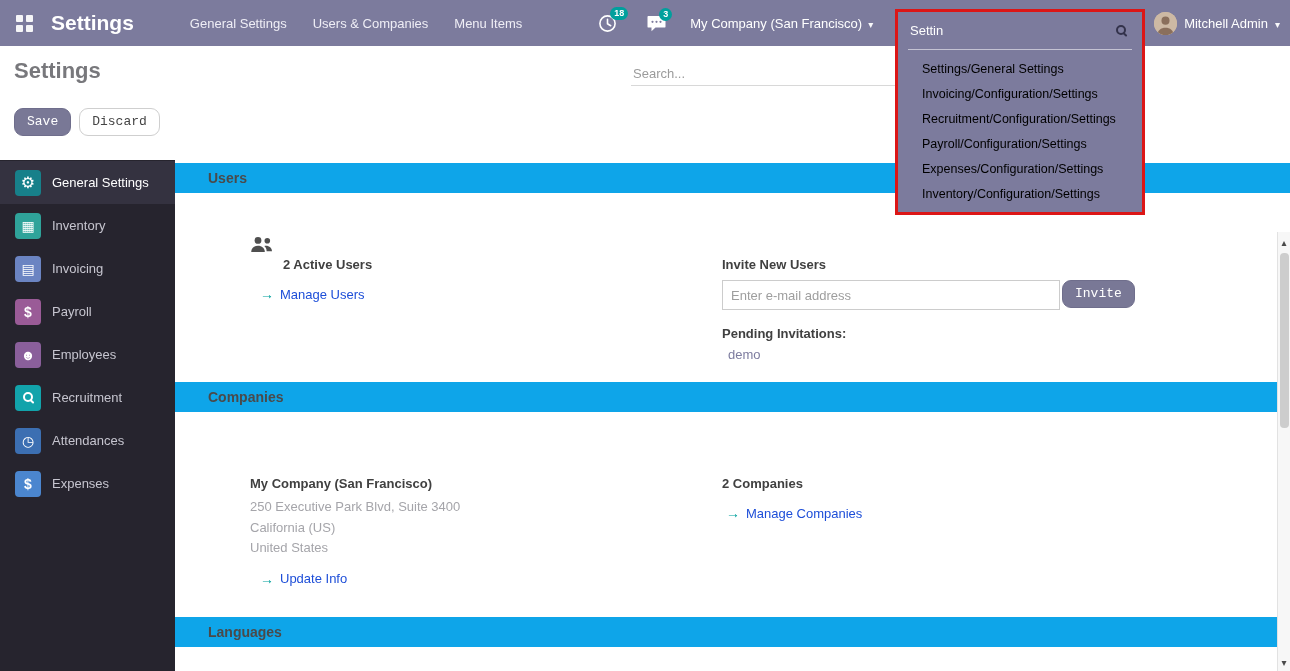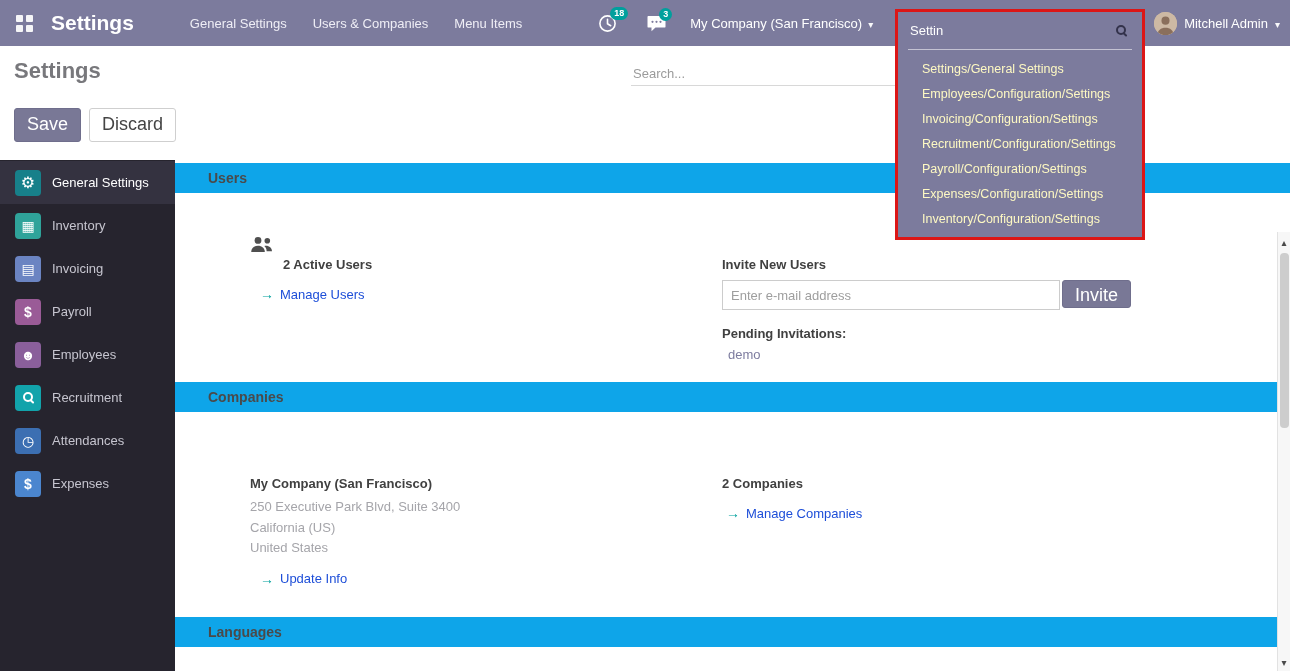--- a/index.html
+++ b/index.html
@@ -33,28 +33,28 @@
                  display:flex; align-items:center; }
   .sd-inputrow input { background:transparent; border:none; outline:none; color:#fff; font-size:13px;
                        width:100%; font-family:inherit; }
   .css-mag { position:relative; width:13px; height:13px; display:inline-block; flex-shrink:0; }
   .css-mag::before { content:""; position:absolute; left:1px; top:1px; width:6px; height:6px;
                      border:2px solid currentColor; border-radius:50%; }
   .css-mag::after { content:""; position:absolute; left:9px; top:8px; width:2px; height:5px;
                     background:currentColor; transform:rotate(-45deg); border-radius:1px; }
   .sd-mag { color:#33324b; margin:0 4px; }
   .sd-results { padding-top:6px; }
-  .sd-item { padding:5.5px 8px 5.5px 24px; font-size:12.5px; color:#fef9c3; cursor:pointer; white-space:nowrap; }
+  .sd-item { padding:5.5px 8px 5.5px 24px; font-size:12.5px; color:#000000; cursor:pointer; white-space:nowrap; }
 
   
   .control-panel { position:absolute; top:46px; left:0; right:0; height:114px; background:#fff; z-index:10; }
   .cp-title { position:absolute; left:14px; top:12px; margin:0; font-size:22px; font-weight:bold; color:#78787c; }
   .cp-buttons { position:absolute; left:14px; top:62px; display:flex; gap:8px; }
-  .btn { font-size:18px; border-radius:3px; padding:5px 12px; border:1px solid transparent;
-         cursor:pointer; font-family:Liberation Sans, sans-serif; line-height:1.2; }
+  .btn { font-size:13px; border-radius:9px; padding:5px 12px; border:1px solid transparent;
+         cursor:pointer; font-family:Liberation Mono, monospace; line-height:1.2; }
   .btn-primary { background:#797896; color:#fff; border-color:#6f6e8c; }
   .btn-secondary { background:#fff; color:#444; border-color:#cfcfcf; }
   .cp-search { position:absolute; left:631px; top:16px; width:264px; border:none;
                border-bottom:1px solid #d8d8d8; font-size:13px; padding:4px 2px; outline:none;
                color:#ef4444; font-family:inherit; background:transparent; }
   .cp-search::placeholder { color:#9b9b9b; }
 
   
   .workspace { position:absolute; top:160px; left:0; right:0; bottom:0; display:flex; }
   .sidebar { width:175px; background:#26242e; flex-shrink:0; padding-top:1px; }
@@ -159,21 +159,20 @@
     </div>
   </header>
 
   <div class="search-dropdown">
     <div class="sd-inputrow">
       <input value="Settin" style="">
       <span class="css-mag sd-mag"></span>
     </div>
     <div class="sd-results">
       <div class="sd-item">Settings/General Settings</div>
-      <div class="sd-item">Employees/Configuration/Settings</div>
       <div class="sd-item">Invoicing/Configuration/Settings</div>
       <div class="sd-item">Recruitment/Configuration/Settings</div>
       <div class="sd-item">Payroll/Configuration/Settings</div>
       <div class="sd-item">Expenses/Configuration/Settings</div>
       <div class="sd-item">Inventory/Configuration/Settings</div>
     </div>
   </div>
 
   <section class="control-panel">
     <h1 class="cp-title">Settings</h1>

